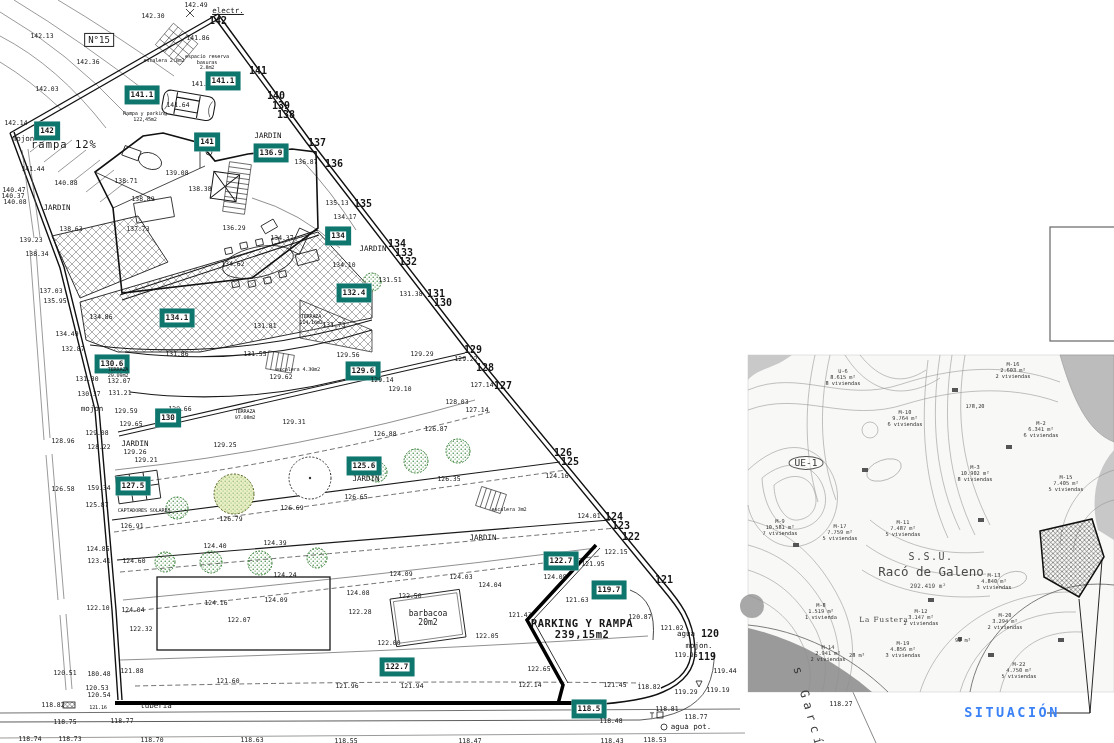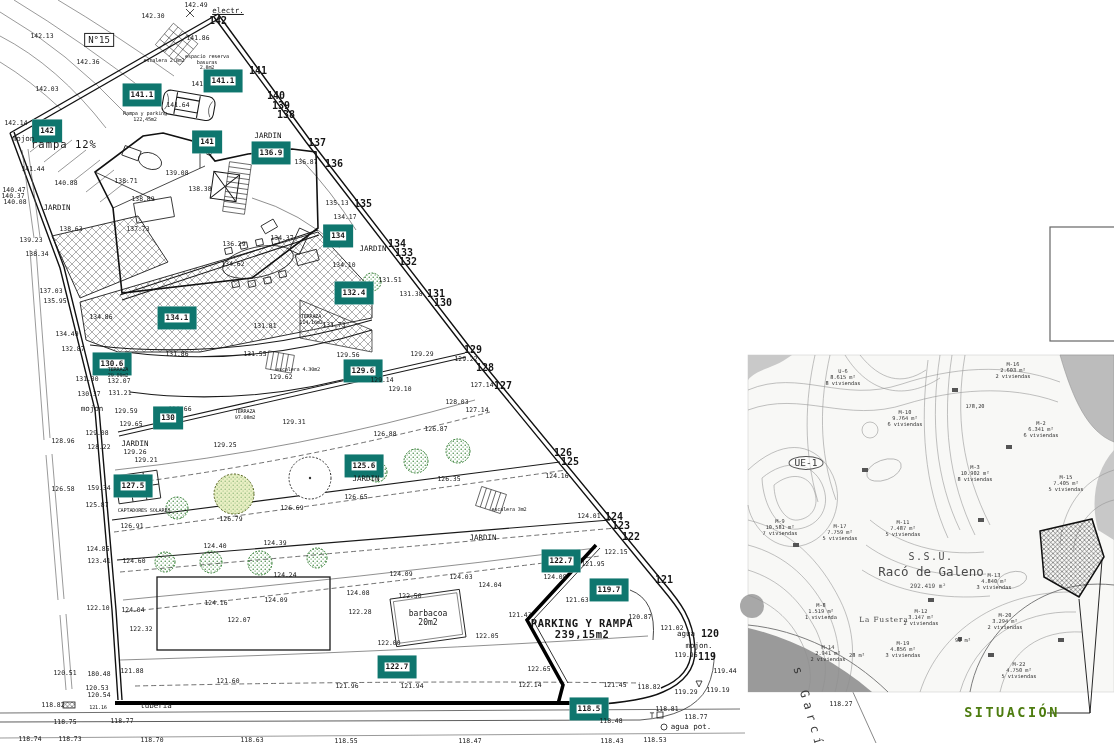--- a/index.html
+++ b/index.html
@@ -5,28 +5,28 @@
   html,body{margin:0;padding:0;background:#ffffff;}
   #stage{position:relative;width:1114px;height:743px;background:#ffffff;overflow:hidden;
          font-family:"DejaVu Sans Mono",monospace;}
   #linework{position:absolute;left:0;top:0;}
   .layer{position:absolute;left:0;top:0;width:100%;height:100%;pointer-events:none;}
   .lb{position:absolute;white-space:pre;text-align:center;transform:translate(-50%,-50%);
       font-family:"DejaVu Sans Mono",monospace;color:#161616;line-height:1.08;}
   .t6{font-size:6.4px;}
   .t5{font-size:5.2px;letter-spacing:-0.2px;}
   .b{font-size:10px;font-weight:700;}
-  .box{font-size:7.6px;font-weight:700;border:7px solid #0f766e;background:#fff;padding:0 1px;line-height:1.2;}
+  .box{font-size:7.6px;font-weight:700;border:5px solid #0f766e;background:#fff;padding:0 1px;line-height:1.2;}
   .n15{font-size:9px;border:1px solid #222;background:#fff;padding:0 3px;line-height:1.35;}
   .nm{font-size:7.5px;}
   .big{font-size:10.5px;letter-spacing:1px;}
   .pk{font-size:10.5px;font-weight:700;letter-spacing:.5px;}
   .bb{font-size:8px;}
   .gar{font-size:12px;letter-spacing:5px;color:#3a3a3a;}
-  .sit{font-size:13.5px;letter-spacing:2.5px;font-weight:600;color:#4d7c0f;}
+  .sit{font-size:13.5px;letter-spacing:2.5px;font-weight:600;color:#3b82f6;}
   .mt{font-size:5.3px;color:#333;line-height:1.15;}
   .mt1{font-size:10px;color:#4a4a4a;letter-spacing:1.5px;}
   .mt2{font-size:12.5px;color:#4a4a4a;}
   .mt3{font-size:6px;color:#4a4a4a;}
   .ue{font-size:9.5px;color:#333;border:1.3px solid #555;border-radius:50%;padding:1px 5px;background:rgba(255,255,255,.55);}
   .it{font-size:7.2px;font-family:"DejaVu Serif",serif;color:#444;letter-spacing:1px;}
 </style>
 </head>
 <body>
 
@@ -329,21 +329,21 @@
       <span class="lb t6" style="left: 126px; top: 181px;">138.71</span>
       <span class="lb t6" style="left: 143px; top: 199px;">138.89</span>
       <span class="lb t6" style="left: 200px; top: 189px;">138.38</span>
       <span class="lb t6" style="left: 337px; top: 203px;">135.13</span>
       <span class="lb b" style="left: 363px; top: 204px;">135</span>
       <span class="lb t6" style="left: 345px; top: 217px;">134.17</span>
       <span class="lb t6" style="left: 138px; top: 229px;">137.73</span>
       <span class="lb t6" style="left: 71px; top: 229px;">138.63</span>
       <span class="lb t6" style="left: 31px; top: 240px;">139.23</span>
       <span class="lb t6" style="left: 37px; top: 254px;">138.34</span>
-      <span class="lb t6" style="left: 234px; top: 228px; margin-top: 16px;">136.29</span>
+      <span class="lb t6" style="left: 234px; top: 228px;">136.29</span>
       <span class="lb box" style="left: 338px; top: 236px;">134</span>
       <span class="lb t6" style="left: 282px; top: 238px;">134.37</span>
       <span class="lb t6" style="left: 233px; top: 264px;">134.62</span>
       <span class="lb t6" style="left: 344px; top: 265px;">134.10</span>
       <span class="lb nm" style="left: 373px; top: 249px;">JARDIN</span>
       <span class="lb b" style="left: 397px; top: 244px;">134</span>
       <span class="lb b" style="left: 404px; top: 253px;">133</span>
       <span class="lb b" style="left: 408px; top: 262px;">132</span>
       <span class="lb t6" style="left: 390px; top: 280px;">131.51</span>
       <span class="lb box" style="left: 354px; top: 293px;">132.4</span>

